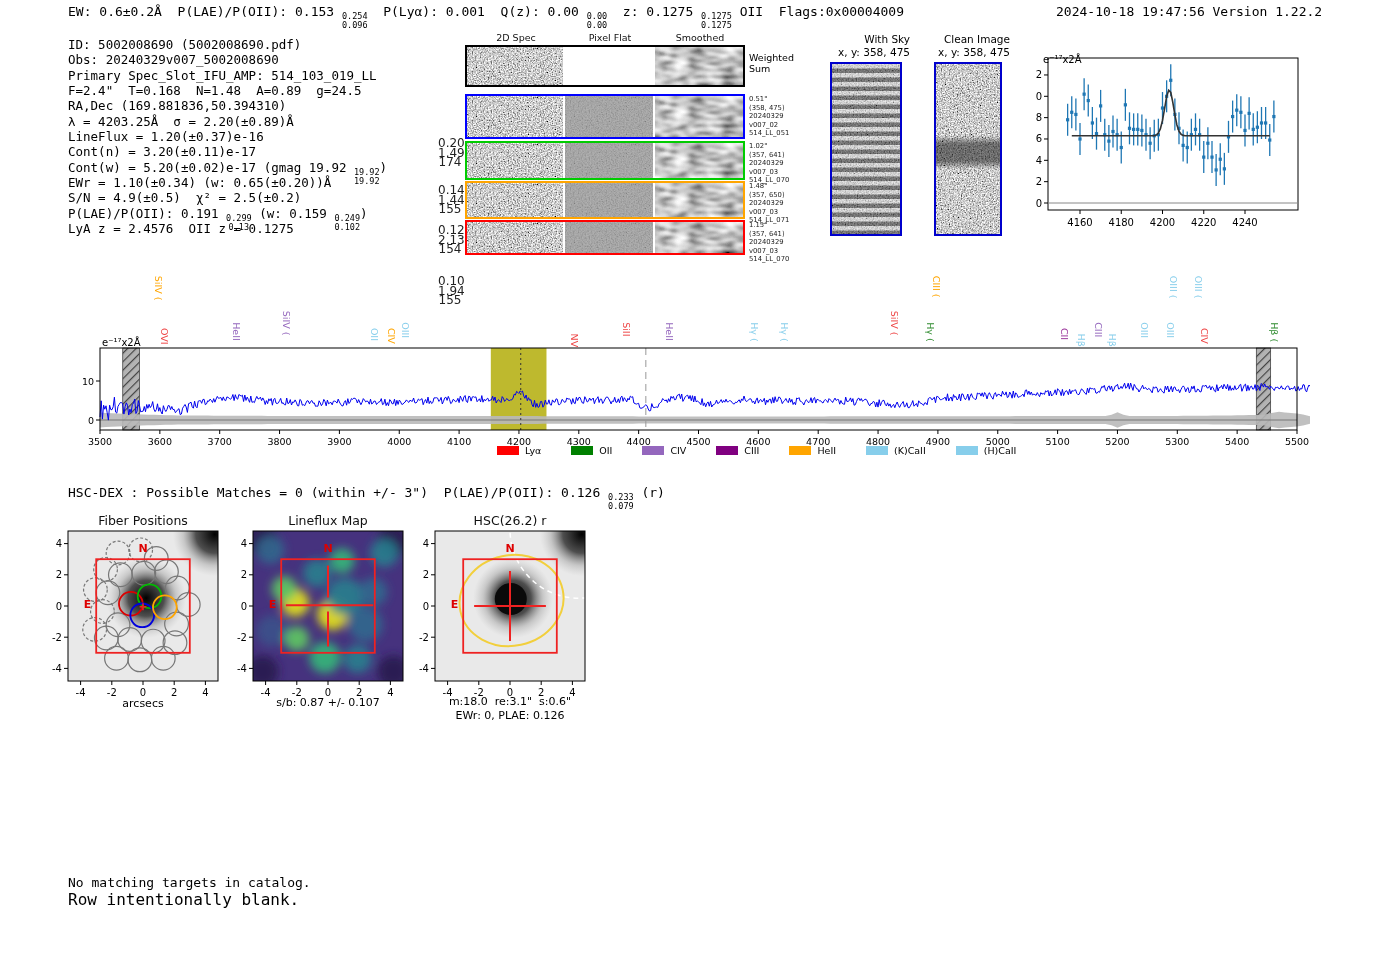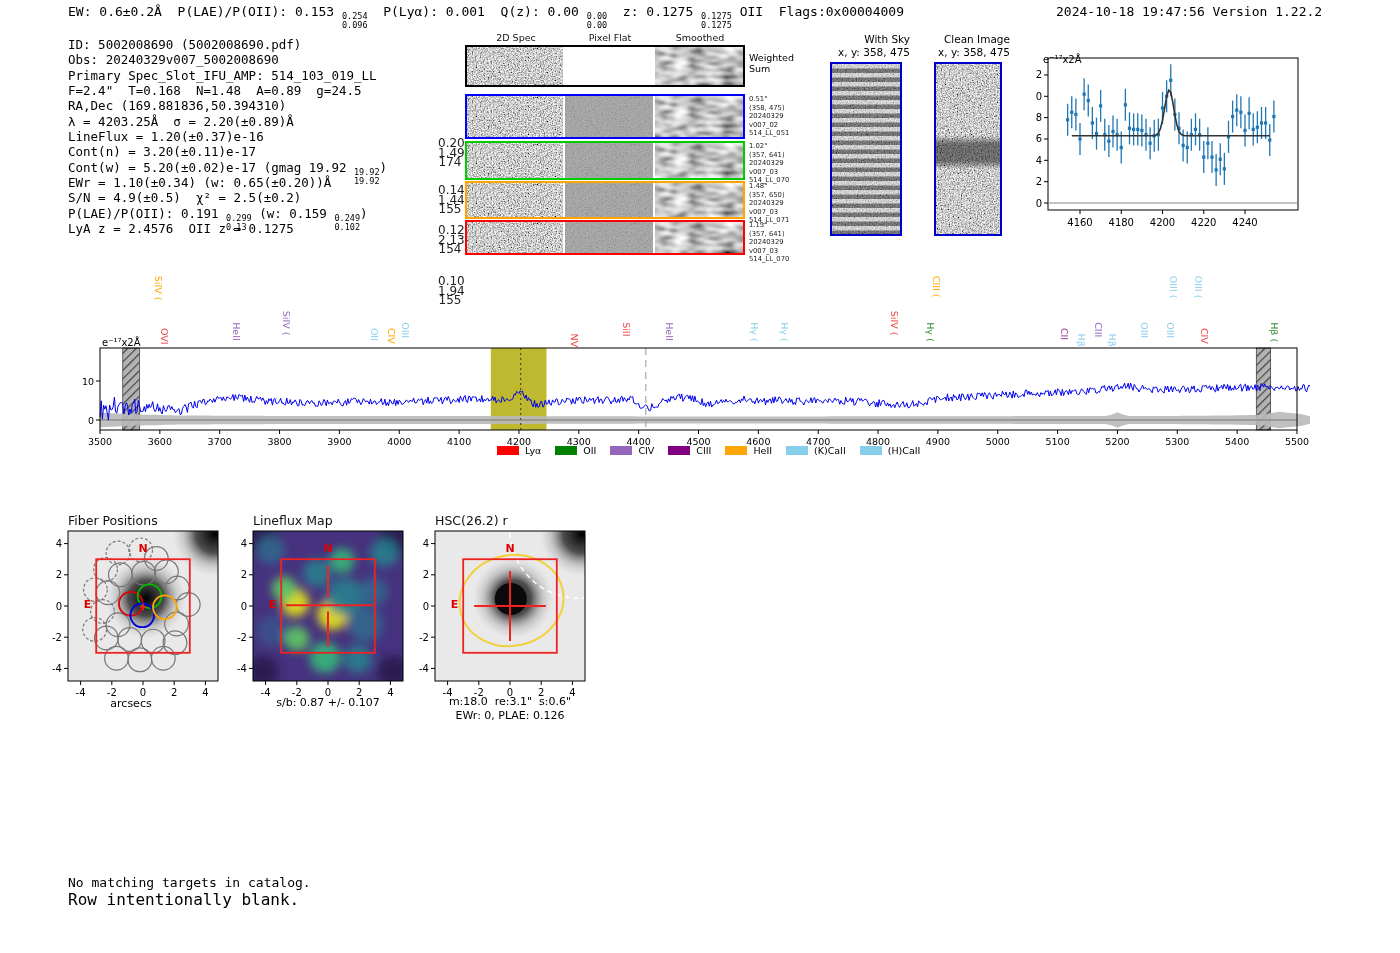--- a/index.html
+++ b/index.html
@@ -3,32 +3,32 @@
 <meta charset="utf-8">
 <style>
   html,body{margin:0;padding:0;background:#fff;}
   #page{position:relative;width:1400px;height:953px;background:#fff;overflow:hidden;
         font-family:"DejaVu Sans",sans-serif;color:#000;}
   .abs{position:absolute;}
   .mono{font-family:"DejaVu Sans Mono",monospace;}
   .rich{white-space:pre;}
   .rich .txt{white-space:pre;}
   .frac{display:inline-flex;flex-direction:column;line-height:1.05;font-size:8.5px;
-        vertical-align:-3px;}
+        vertical-align:-3px;align-items:center;}
   .hdr{font-size:13px;font-weight:500;}
   .info-line{font-size:12.5px;height:15.35px;white-space:pre;}
   .colhdr{font-size:9.5px;text-align:center;color:#111;}
-  .panel-title{font-size:12.5px;text-align:left;color:#111;}
+  .panel-title{font-size:12.5px;text-align:center;color:#111;}
   .sub{font-size:10.5px;text-align:right;}
   .spec2d-row{display:flex;gap:2px;background:#fff;}
   .cell{position:relative;overflow:hidden;flex:none;}
   .cell svg{display:block;}
   .leftnum{font-size:12px;line-height:9.5px;text-align:center;color:#222;margin-top:43px;}
   .annline{font-size:6.8px;line-height:8.6px;color:#222;white-space:pre;}
-  .legend{display:flex;gap:14px;align-items:center;font-size:9.5px;}
+  .legend{display:flex;gap:30px;align-items:center;font-size:9.5px;}
   .legend .it{display:flex;gap:6px;align-items:center;}
   .legend .sw{width:22px;height:9px;display:inline-block;}
   .xlab{font-size:11px;text-align:center;white-space:pre;}
   .stripes{position:absolute;inset:0;
      background:repeating-linear-gradient(180deg,#d6d6d6 0px,#d6d6d6 4px,#2f2f2f 5px,#2f2f2f 9px);}
   .noiseovl{position:absolute;inset:0;opacity:.45;}
   .cleanband{position:absolute;inset:0;
      background:linear-gradient(180deg,rgba(0,0,0,0) 0 42%,rgba(30,30,30,.55) 47% 57%,rgba(0,0,0,0) 62%);}
 </style>
 </head>
@@ -489,20 +489,21 @@
       <span class="it">
         <span class="sw" style="background: rgb(135, 206, 235);"></span>
         <span>(K)CaII</span>
       </span>
       <span class="it">
         <span class="sw" style="background: rgb(135, 206, 235);"></span>
         <span>(H)CaII</span>
       </span>
     </div>
 
+  <div class="abs mono rich" style="left:68px;top:485px;font-size:13px;" id="hsc-line"><span class="txt">HSC-DEX : Possible Matches = 0 (within +/- 3")  P(LAE)/P(OII): 0.126 </span><span class="frac mono"><span>0.233</span><span>0.079</span></span><span class="txt"> (r)</span></div>
 
   <div class="abs panel-title" style="left:68px;top:513px;width:150px;">Fiber Positions</div>
   <div class="abs panel-title" style="left:253px;top:513px;width:150px;">Lineflux Map</div>
   <div class="abs panel-title" style="left:435px;top:513px;width:150px;">HSC(26.2) r</div>
 
   <svg id="fiberpanel" class="abs" style="left:40px;top:505px;" width="195" height="200">
       <defs>
         <clipPath id="clipf">
           <rect x="28" y="26" width="150" height="150"></rect>
         </clipPath>
@@ -672,21 +673,21 @@
       <text x="22" y="73.3" font-size="10" text-anchor="end">2</text>
       <line x1="165.4" y1="176" x2="165.4" y2="180" stroke="#000"></line>
       <text x="165.4" y="191" font-size="10" text-anchor="middle">4</text>
       <line x1="24" y1="38.6" x2="28" y2="38.6" stroke="#000"></line>
       <text x="22" y="42.1" font-size="10" text-anchor="end">4</text>
       <rect x="56.2" y="54.2" width="93.6" height="93.6" fill="none" stroke="#ee2222" stroke-width="1.8"></rect>
       <text x="103" y="47.18" font-size="11" fill="#dd0000" font-weight="bold" text-anchor="middle">N</text>
       <text x="47.620000000000005" y="102.56" font-size="11" fill="#dd0000" font-weight="bold" text-anchor="middle">E</text>
     </svg>
 
-  <div class="abs xlab" style="left:56px;top:697px;width:150px;">arcsecs</div>
+  <div class="abs xlab" style="left:68px;top:697px;width:150px;">arcsecs</div>
   <div class="abs xlab" style="left:243px;top:696px;width:170px;">s/b: 0.87 +/- 0.107</div>
   <div class="abs xlab" style="left:420px;top:695px;width:180px;">m:18.0  re:3.1"  s:0.6"</div>
   <div class="abs xlab" style="left:420px;top:709px;width:180px;">EWr: 0, PLAE: 0.126</div>
 
   <div class="abs mono" style="left:68px;top:875px;font-size:13px;">No matching targets in catalog.</div>
   <div class="abs mono" style="left:68px;top:890px;font-size:16px;">Row intentionally blank.</div>
 
 </div>
 
 </body></html>

